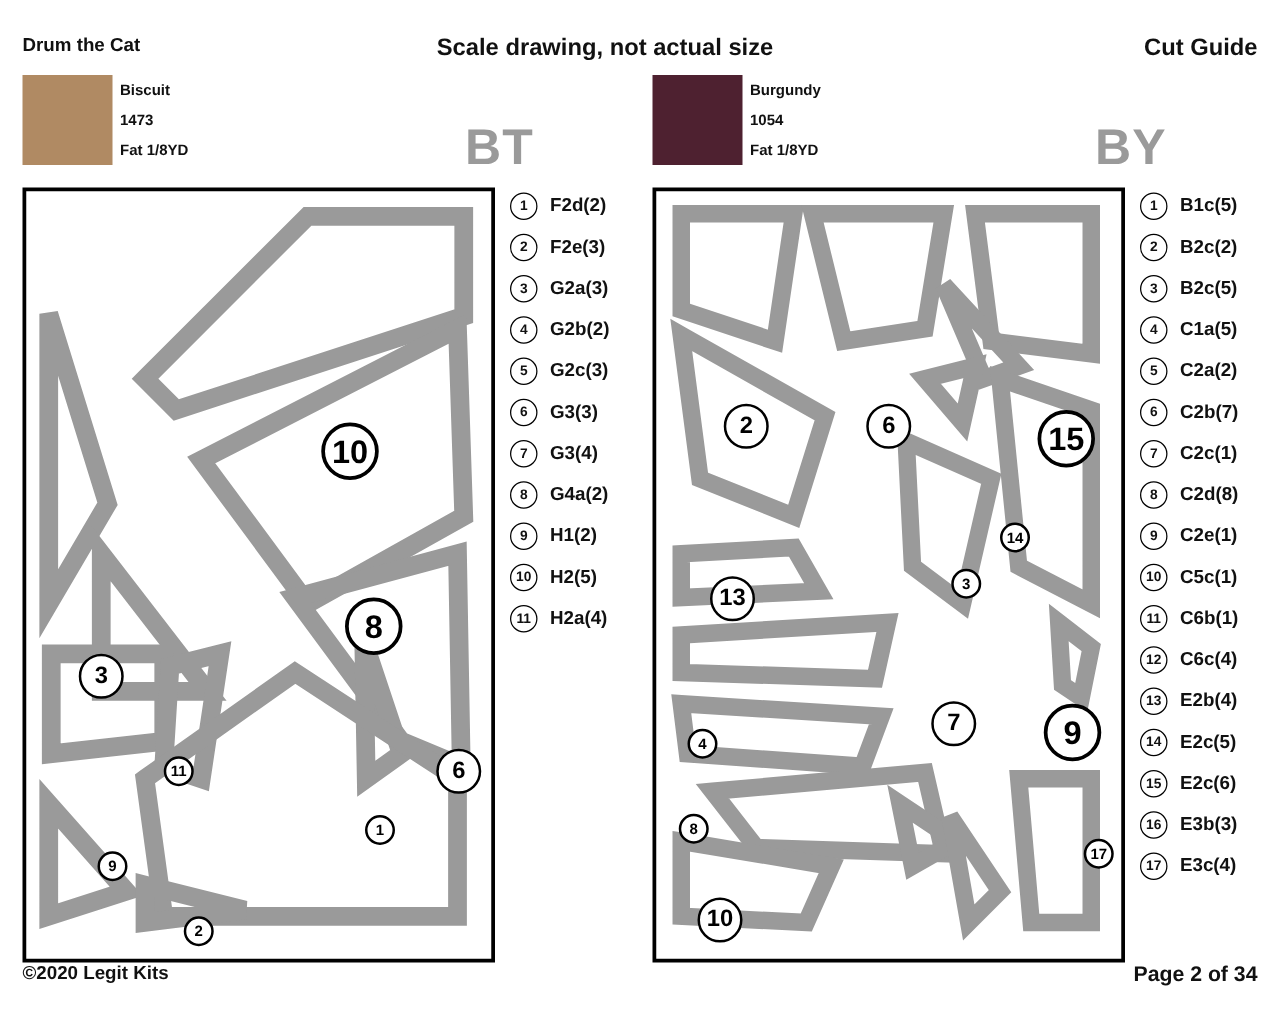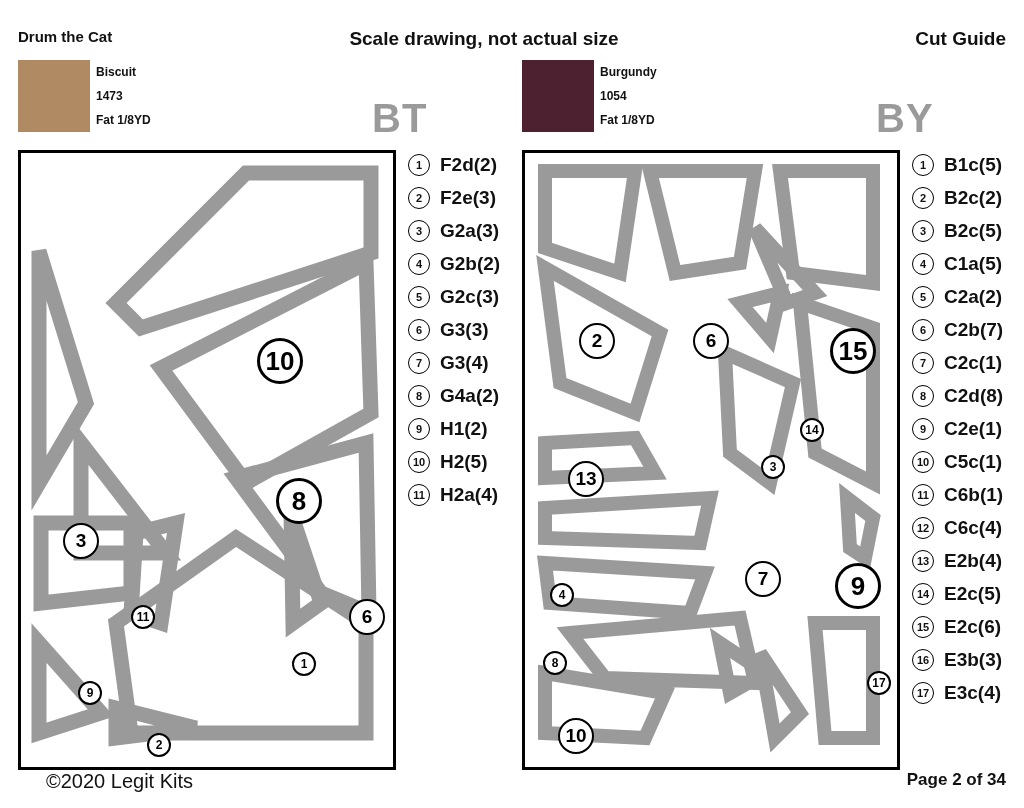--- a/index.html
+++ b/index.html
@@ -53,23 +53,22 @@
     position: absolute;
     bottom: 14px;
     left: 0;
     width: 1024px;
     height: 24px;
   }
   .footer .copyright {
     position: absolute;
     left: 18px;
     top: 0;
-    font-size: 20px;
-    font-weight: normal;
-    margin-left: 28px;
+    font-size: 15px;
+    font-weight: bold;
   }
   .footer .page {
     position: absolute;
     right: 18px;
     top: 0;
     font-size: 17px;
     font-weight: bold;
     margin-left: 21px;
   }
 
@@ -160,21 +159,21 @@
     display: flex;
     align-items: center;
     justify-content: center;
     font-size: 11px;
     font-weight: bold;
     box-sizing: border-box;
     flex: 0 0 auto;
   }
   .legend-label {
     margin-left: 10px;
-    font-size: 19px;
+    font-size: 15px;
     font-weight: bold;
     white-space: nowrap;
   }
 </style>
 </head>
 <body>
 
 <div class="header">
   <div class="title-left">Drum the Cat</div>
   <div class="title-center">Scale drawing, not actual size</div>

